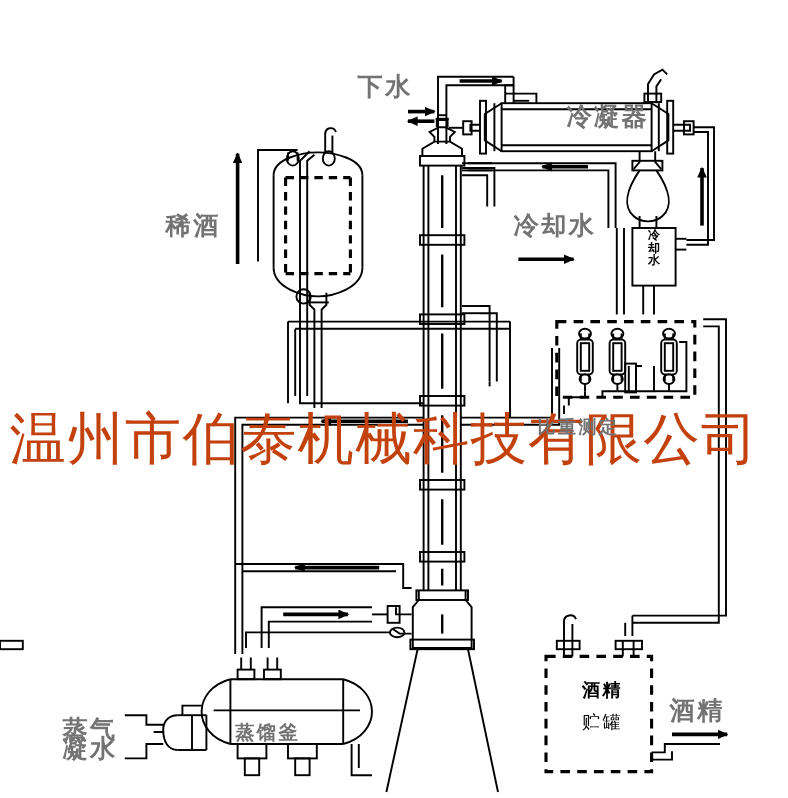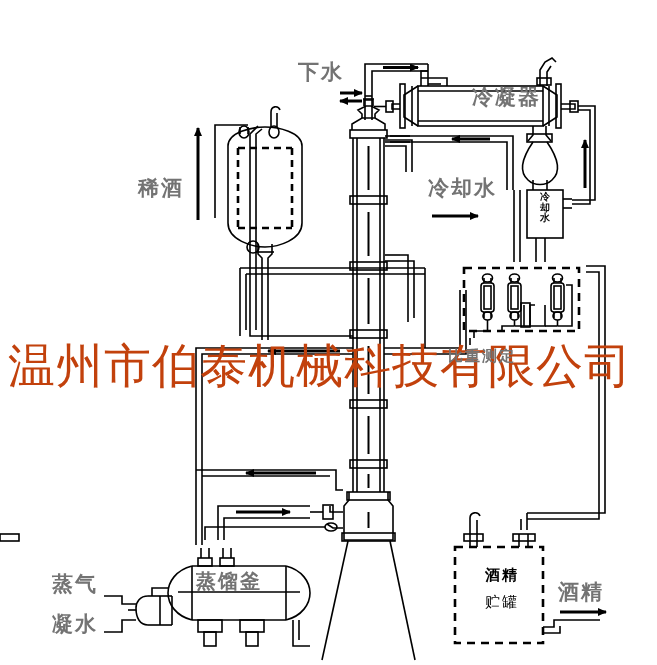--- a/index.html
+++ b/index.html
@@ -28,21 +28,21 @@
     font-weight: bold;
     color: #737373;
     white-space: nowrap;
     letter-spacing: 2px;
     line-height: 1.15;
     user-select: none;
   }
   .lbl-lg { font-size: 21px; }
   .lbl-md { font-size: 15px; }
   .lbl-xs { font-size: 10px; letter-spacing: 0px; line-height: 1.05; }
-  .lbl-eq { font-size: 20px; }
+  .lbl-eq { font-size: 16px; margin-top: 32px; }
   .watermark {
     position: absolute;
     left: 8px;
     top: 335px;
     width: 645px;
     font-family: "DejaVu Sans", "Liberation Sans", sans-serif;
     font-size: 47px;
     font-weight: normal;
     color: #c2410c;
     letter-spacing: 1px;
@@ -443,21 +443,21 @@
   <div class="vstack" style="position:absolute; left:531px; top:192px; width:28px;">
     <span class="lbl-xs" style="font-weight:bold;">冷</span>
     <span class="lbl-xs" style="font-weight:bold;">却</span>
     <span class="lbl-xs" style="font-weight:bold;">水</span>
   </div>
 
   <div class="lbl lbl-md" style="left:448px; top:348px;">比重测定</div>
 
   <div class="lbl lbl-eq" style="left:196px; top:570px;">蒸馏釜</div>
 
-  <div class="lbl lbl-lg" style="left:52px; top:572px;">蒸气</div>
+  <div class="lbl lbl-lg" style="left:52px; top:596px;">蒸气</div>
 
   <div class="lbl lbl-lg" style="left:52px; top:612px;">凝水</div>
 
   <div style="position:absolute; left:470px; top:566px; text-align:center; width:64px;">
     <div class="lbl-md" style="font-weight:bold; letter-spacing:2px; position:relative;">酒精</div>
     <div class="lbl-md" style="font-weight:normal; letter-spacing:2px; position:relative; margin-top:8px;">贮罐</div>
   </div>
 
   <div class="lbl lbl-lg" style="left:558px; top:580px;">酒精</div>
 

